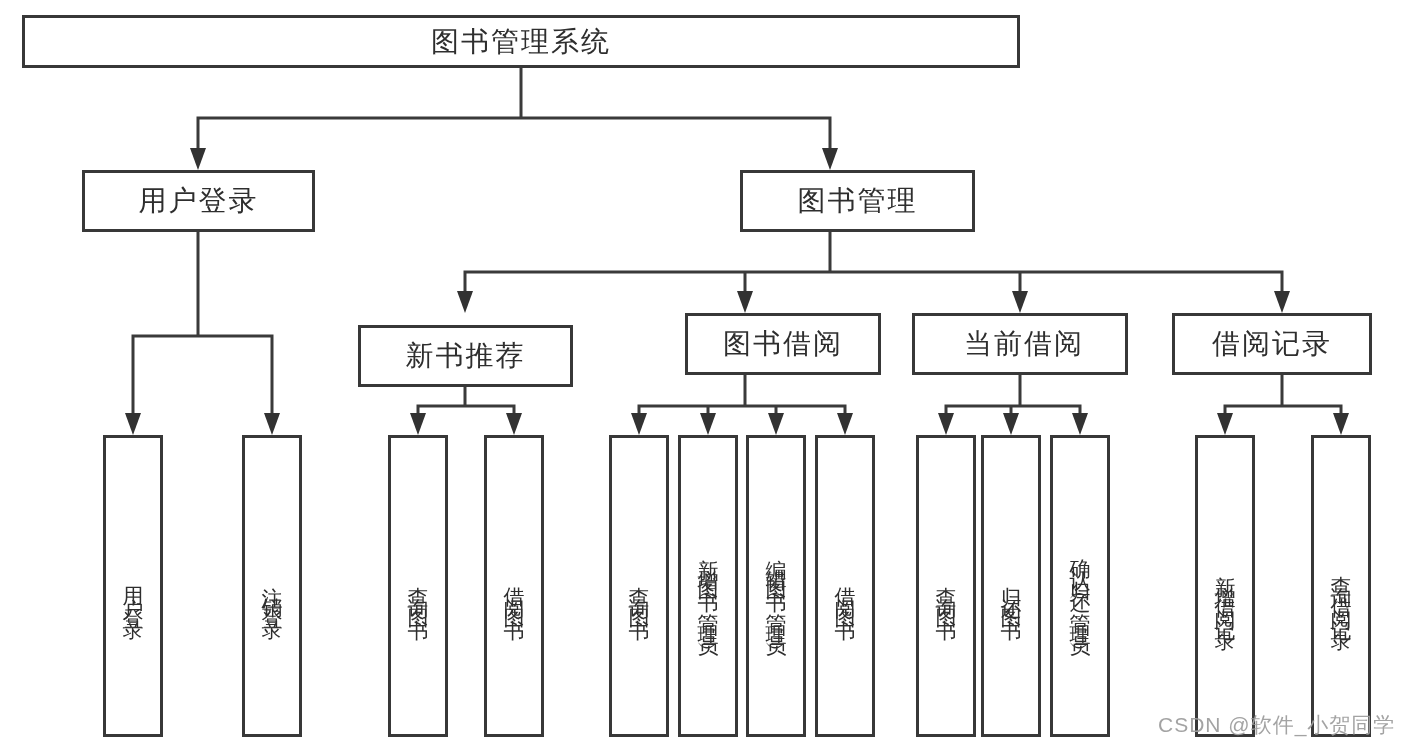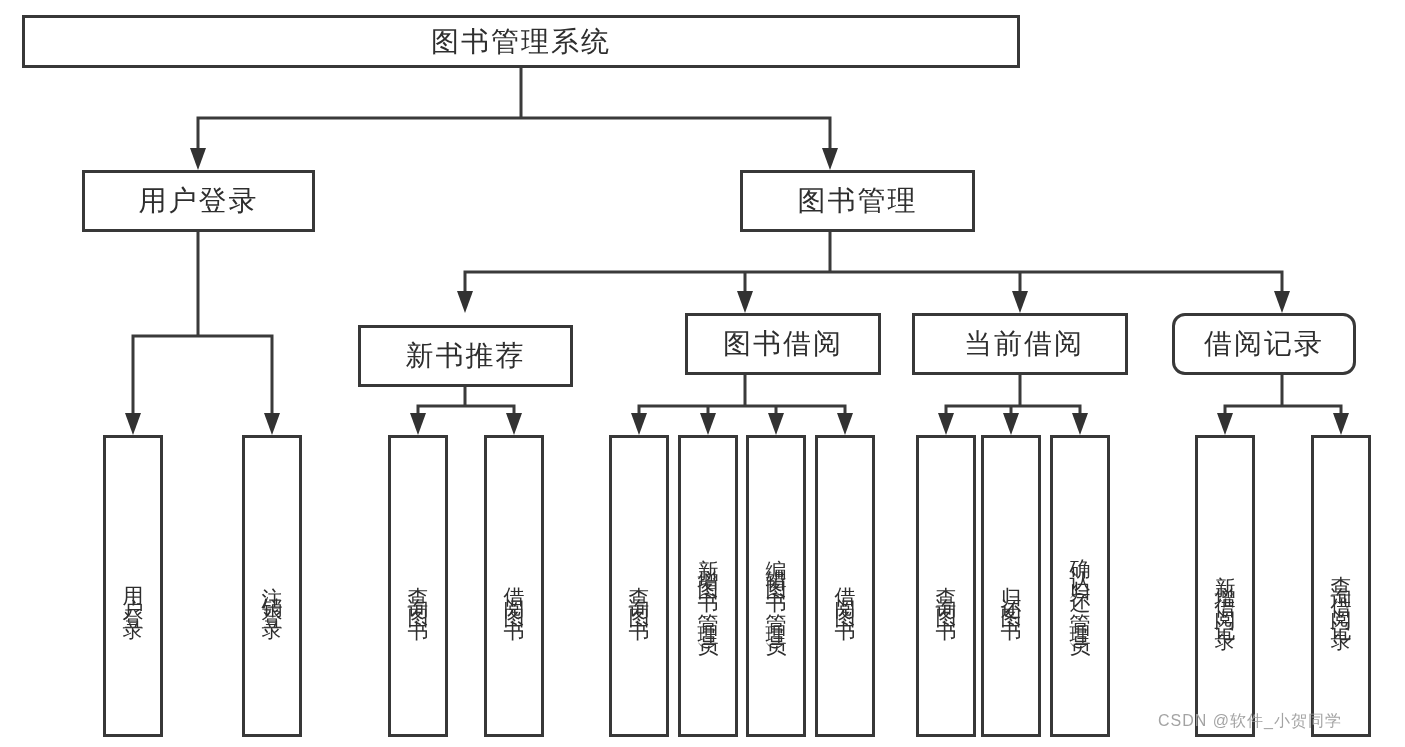--- a/index.html
+++ b/index.html
@@ -50,21 +50,21 @@
     text-orientation: mixed;
     font-size: 21px;
     letter-spacing: 11px;
     margin-bottom: -11px;
     white-space: nowrap;
   }
   .watermark {
     position: absolute;
     left: 1158px;
     top: 711px;
-    font-size: 16px;
+    font-size: 21px;
     letter-spacing: 1px;
     color: rgba(158, 158, 158, 0.95);
     z-index: 5;
     white-space: nowrap;
   }
 </style>
 </head>
 <body>
 
 <div class="canvas">
@@ -132,21 +132,21 @@
 
   <div class="box h" style="left:358px; top:313px; width:215px; height:62px;margin-top:12px;">
     <span>新书推荐</span>
   </div>
   <div class="box h" style="left:645px; top:313px; width:196px; height:62px;margin-left:40px;">
     <span>图书借阅</span>
   </div>
   <div class="box h" style="left:912px; top:313px; width:216px; height:62px;padding-left:8px;">
     <span>当前借阅</span>
   </div>
-  <div class="box h" style="left:1172px; top:313px; width:184px; height:62px;border-radius:13px;">
+  <div class="box h" style="left:1172px; top:313px; width:200px; height:62px;">
     <span>借阅记录</span>
   </div>
 
   <div class="box v" style="left:103px; top:435px; width:60px; height:302px;">
     <span>用户登录</span>
   </div>
   <div class="box v" style="left:242px; top:435px; width:60px; height:302px;">
     <span>注销登录</span>
   </div>
 

